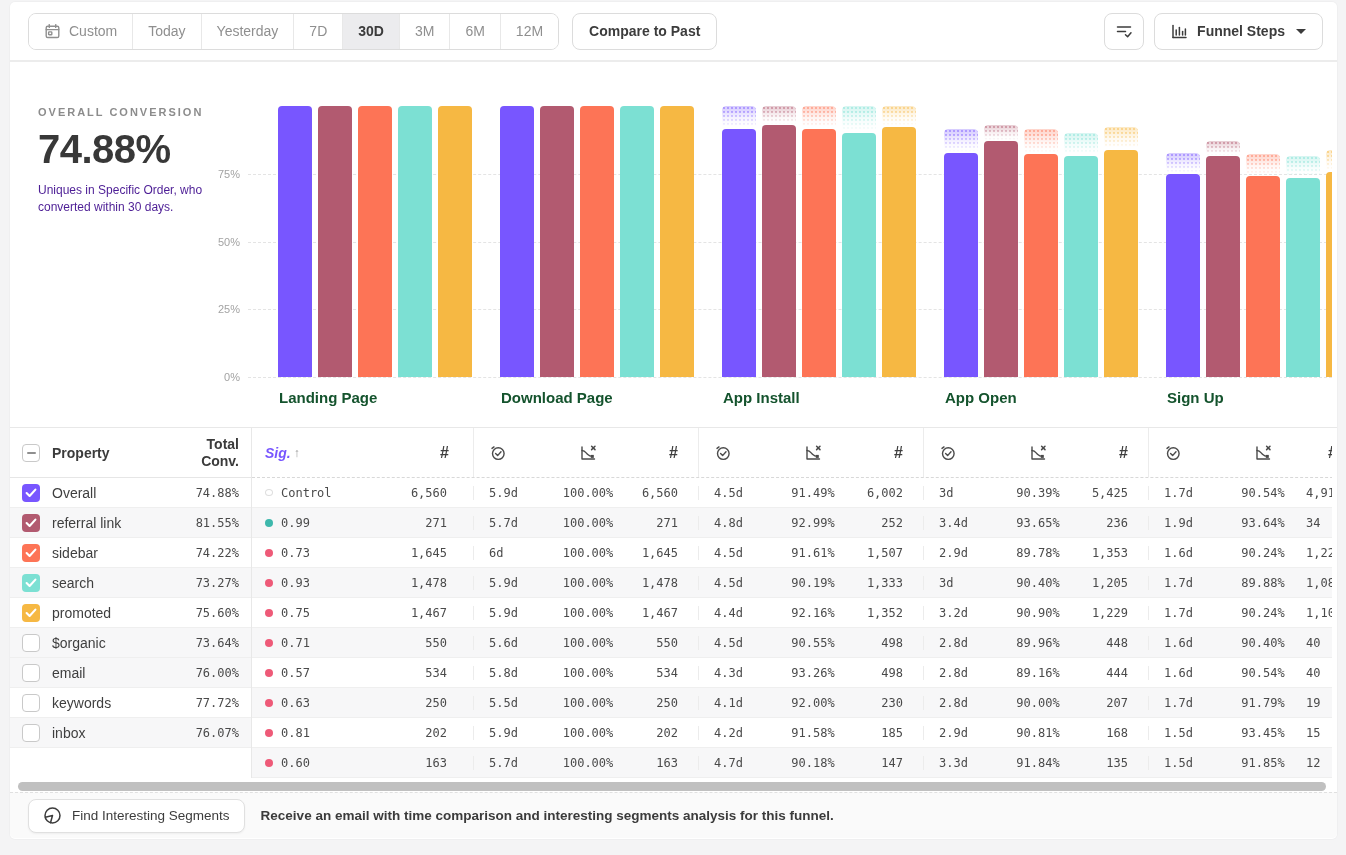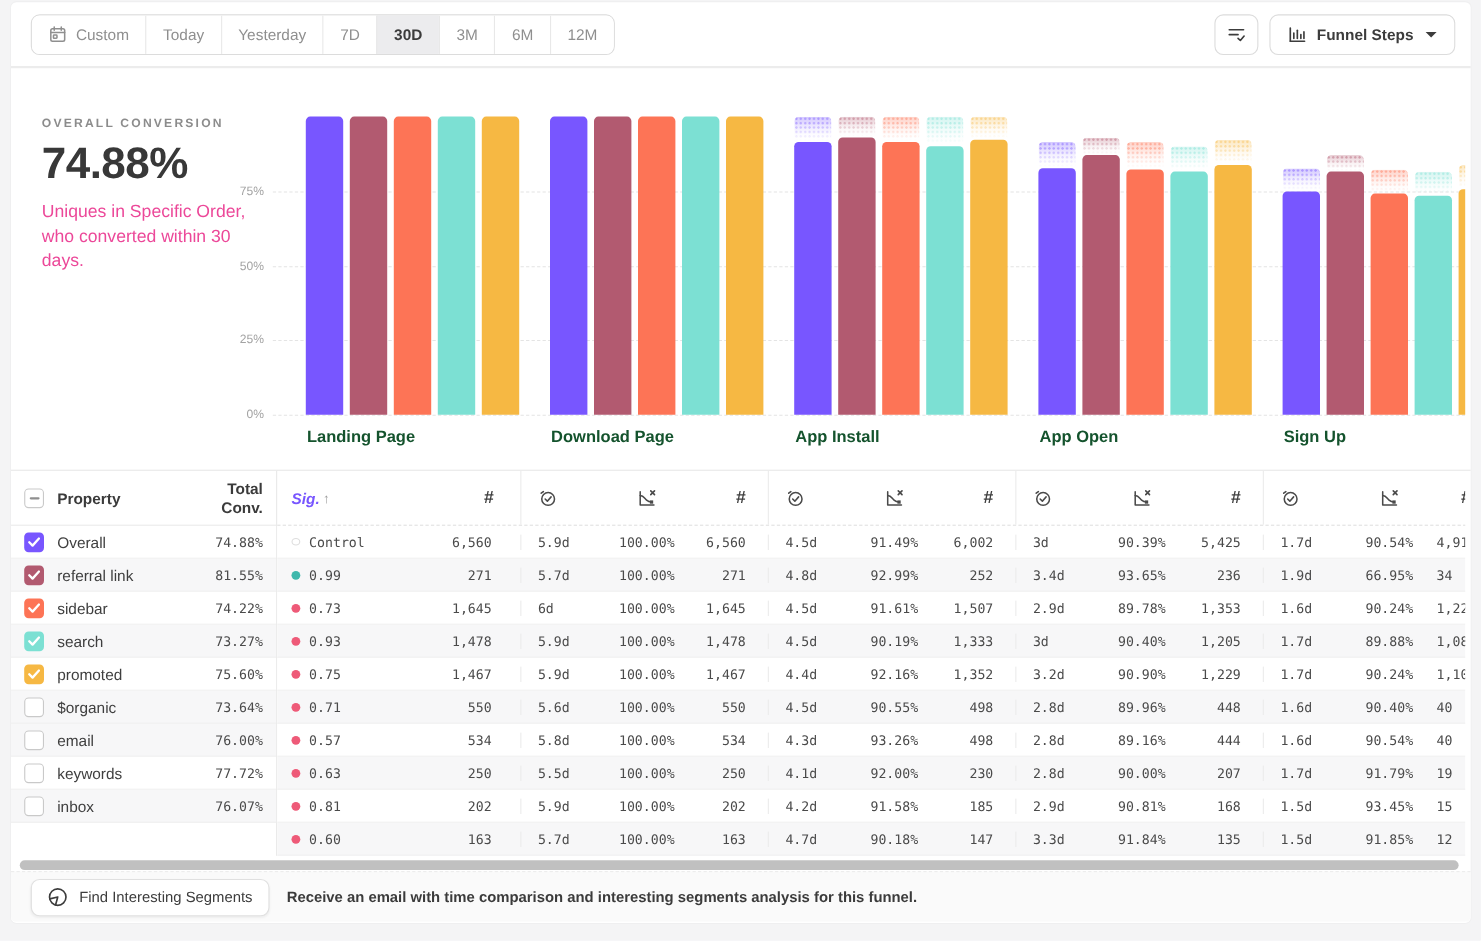--- a/index.html
+++ b/index.html
@@ -17,21 +17,21 @@
   .compare { margin-left:13px; }
   .toolbar-right { margin-left:auto; display:flex; gap:10px; }
   .icon-btn { width:40px; height:37px; display:flex; align-items:center; justify-content:center; background:#fff; border:1px solid #dcdcdc; border-radius:8px; cursor:pointer; }
   .caret { width:0; height:0; border-left:5px solid transparent; border-right:5px solid transparent; border-top:5px solid #3c3c3c; margin-left:2px; }
 
   
   .chart-section { position:relative; height:365px; width:1322px; overflow:hidden; }
   .summary { position:absolute; left:28px; top:44px; width:185px; }
   .summary-label { font-size:11px; font-weight:700; letter-spacing:2px; color:#8c8c8c; }
   .summary-value { font-size:40px; font-weight:700; color:#383838; margin:9px 0 10px; letter-spacing:-0.5px; }
-  .summary-desc { font-size:16px; color:#ec4899; line-height:1.42; }
+  .summary-desc { font-size:12px; color:#4c1d95; line-height:1.42; }
   .ytick-label { position:absolute; width:38px; text-align:right; font-size:11px; color:#a3a3a3; }
   .gridline { position:absolute; left:238px; width:1084px; border-top:1px dashed #e4e4e4; height:0; }
   .bar-group { position:absolute; top:44px; height:271px; display:flex; align-items:flex-end; gap:6px; }
   .bar-slot { width:34px; height:100%; display:flex; flex-direction:column; justify-content:flex-end; }
   .bar { width:34px; border-radius:4px 4px 0 0; }
   .hatch { width:34px; border-radius:4px 4px 0 0; }
   .step-label { position:absolute; top:327px; font-size:15px; font-weight:700; color:#14532d; }
 
   
   .table { display:flex; border-top:1px solid #e8e8e8; }
@@ -109,20 +109,21 @@
           <button class="range-btn">
             <span>3M</span>
           </button>
           <button class="range-btn">
             <span>6M</span>
           </button>
           <button class="range-btn">
             <span>12M</span>
           </button>
         </div>
+      <button class="btn compare">Compare to Past</button>
       <div class="toolbar-right">
         <button class="icon-btn">
           <span>
             <svg class="ic" width="18" height="18" viewBox="0 0 18 18" fill="none" stroke="#3c3c3c" stroke-width="1.5" stroke-linecap="round">
               <line x1="2.5" y1="5" x2="15.5" y2="5"></line>
                 <line x1="2.5" y1="9.5" x2="10.5" y2="9.5"></line>
               <polyline points="10.5,12.8 12.6,14.8 16,10.8" stroke-linejoin="round"></polyline>
             </svg>
           </span>
         </button>
@@ -532,21 +533,21 @@
                   </div>
                   <div class="c-count cell">
                     <span class="mono">236</span>
                   </div>
                 </div>
                 <div class="grp last">
                   <div class="c-time">
                     <span class="mono">1.9d</span>
                   </div>
                   <div class="c-pct">
-                    <span class="mono">66.95%</span>
+                    <span class="mono">93.64%</span>
                   </div>
                   <div class="c-count cell">
                     <span class="mono">34</span>
                   </div>
                 </div>
               </div>
               <div class="row">
                 <div class="sig-col">
                   <div class="sig-cell-label">
                     <span class="dot" style="background: rgb(238, 90, 120);"></span>

